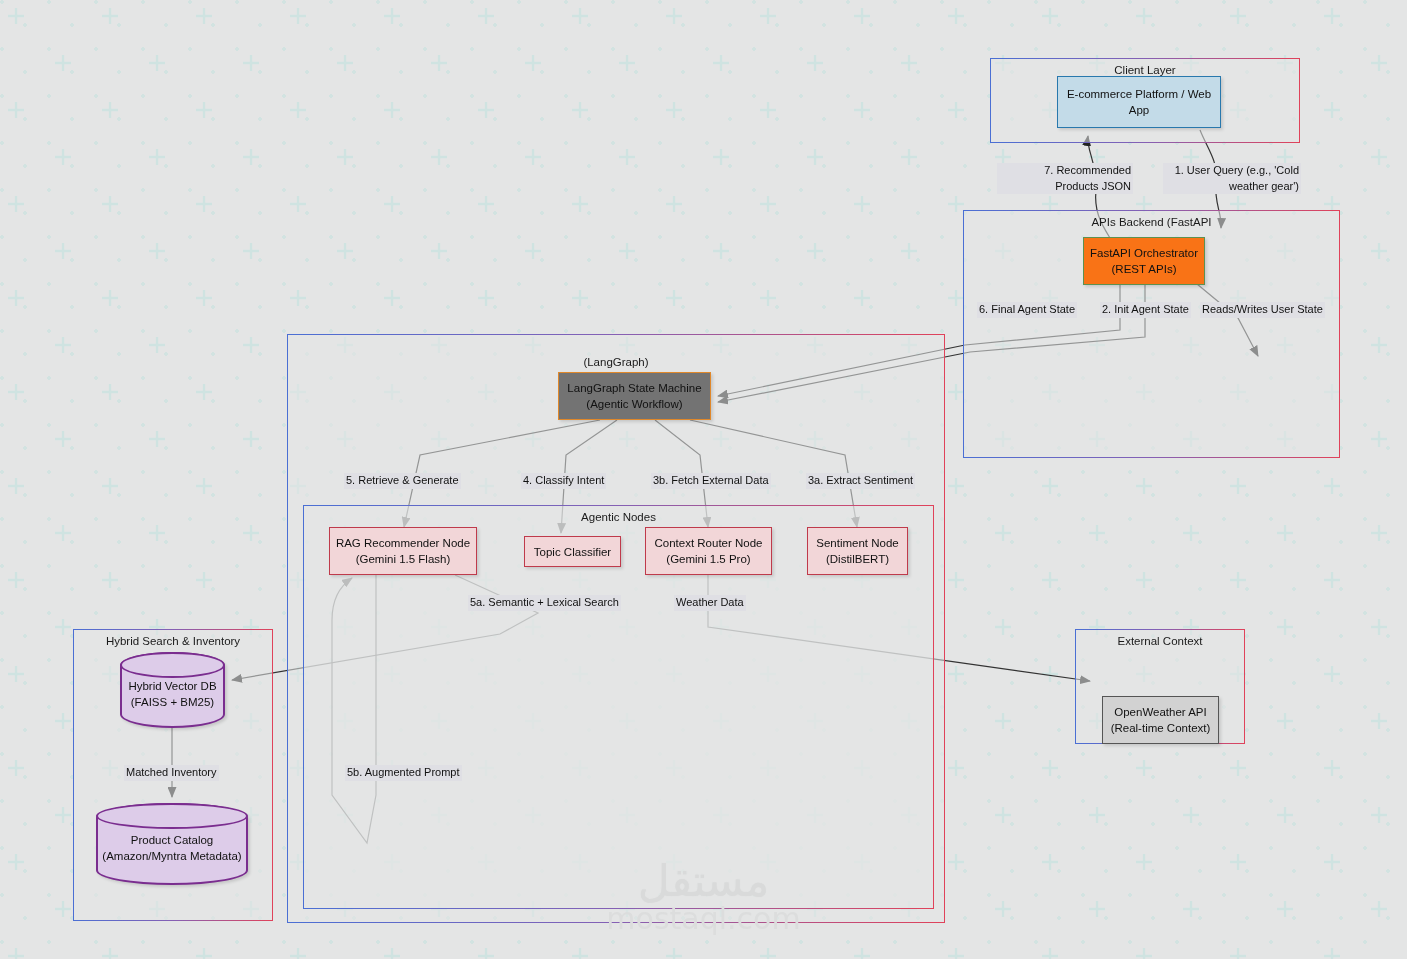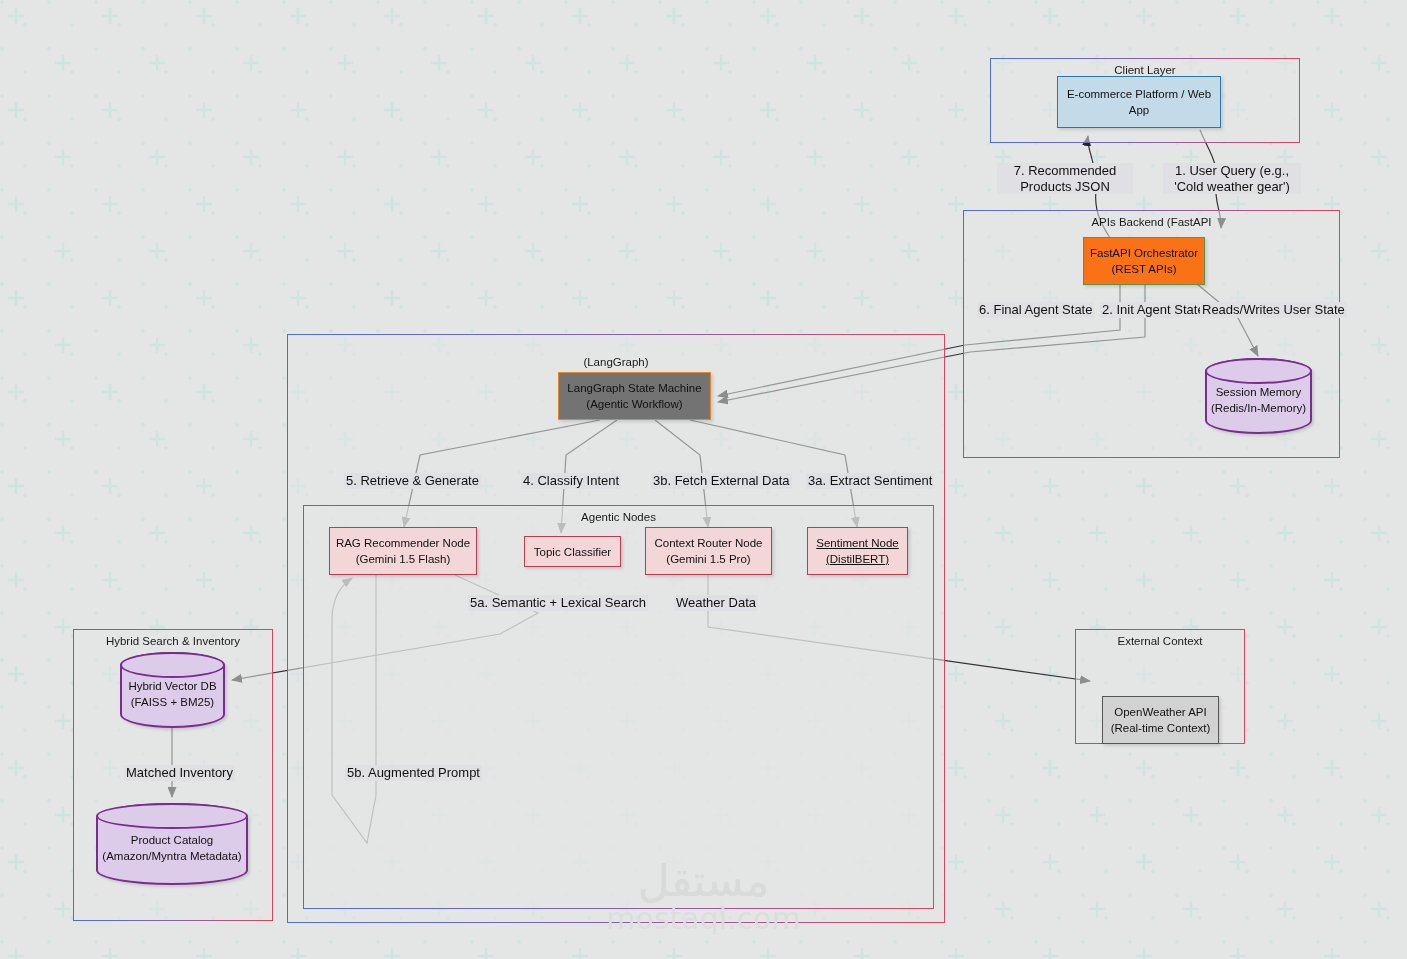--- a/index.html
+++ b/index.html
@@ -75,21 +75,21 @@
     border:2px solid #7a2d8f;border-radius:50%;
     background:#ddcce9;box-sizing:border-box;
   }
   .cyl .txt{position:relative;z-index:2;padding-top:8px;}
   .cyl span{display:block;white-space:nowrap;}
 
   
   .elabel{
     position:absolute;
     background:#dfdfe4;
-    font-size:13px;color:#111;line-height:15.5px;text-align:center;
+    font-size:11px;color:#111;line-height:15.5px;text-align:right;
     padding:0 2px;white-space:nowrap;
   }
   .elabel.two{white-space:normal;width:130px;}
 
   
   #watermark{
     position:absolute;left:0;right:0;top:858px;
     text-align:center;pointer-events:none;user-select:none;
   }
   #wm-ar{
@@ -181,48 +181,41 @@
   <div class="node blue" style="left:1057px;top:76px;width:164px;height:52px;">
     <span>E-commerce Platform / Web</span>
     <span>App</span>
   </div>
 
   <div class="node green" style="left:1083px;top:237px;width:122px;height:48px;">
     <span>FastAPI Orchestrator</span>
     <span>(REST APIs)</span>
   </div>
 
-  <div class="cyl" style="left:1205px;top:358px;width:107px;height:76px;">
-    <div class="cap"></div>
-    <div class="txt">
-      <span>Session Memory</span>
-      <span>(Redis/In-Memory)</span>
-    </div>
-  </div>
 
   <div class="node orange" style="left:558px;top:372px;width:153px;height:48px;">
     <span>LangGraph State Machine</span>
     <span>(Agentic Workflow)</span>
   </div>
 
   <div class="node pink" style="left:329px;top:527px;width:148px;height:48px;">
     <span>RAG Recommender Node</span>
     <span>(Gemini 1.5 Flash)</span>
   </div>
 
   <div class="node pink" style="left:524px;top:536px;width:97px;height:31px;">
     <span>Topic Classifier</span>
   </div>
 
   <div class="node pink" style="left:645px;top:527px;width:127px;height:48px;">
     <span>Context Router Node</span>
     <span>(Gemini 1.5 Pro)</span>
   </div>
 
-  <div class="node pink" style="left:807px;top:527px;width:101px;height:48px;text-decoration:underline;">
+  <div class="node pink" style="left:807px;top:527px;width:101px;height:48px;">
     <span>Sentiment Node</span>
     <span>(DistilBERT)</span>
   </div>
 
   <div class="cyl" style="left:120px;top:652px;width:105px;height:76px;">
     <div class="cap"></div>
     <div class="txt">
       <span>Hybrid Vector DB</span>
       <span>(FAISS + BM25)</span>
     </div>

